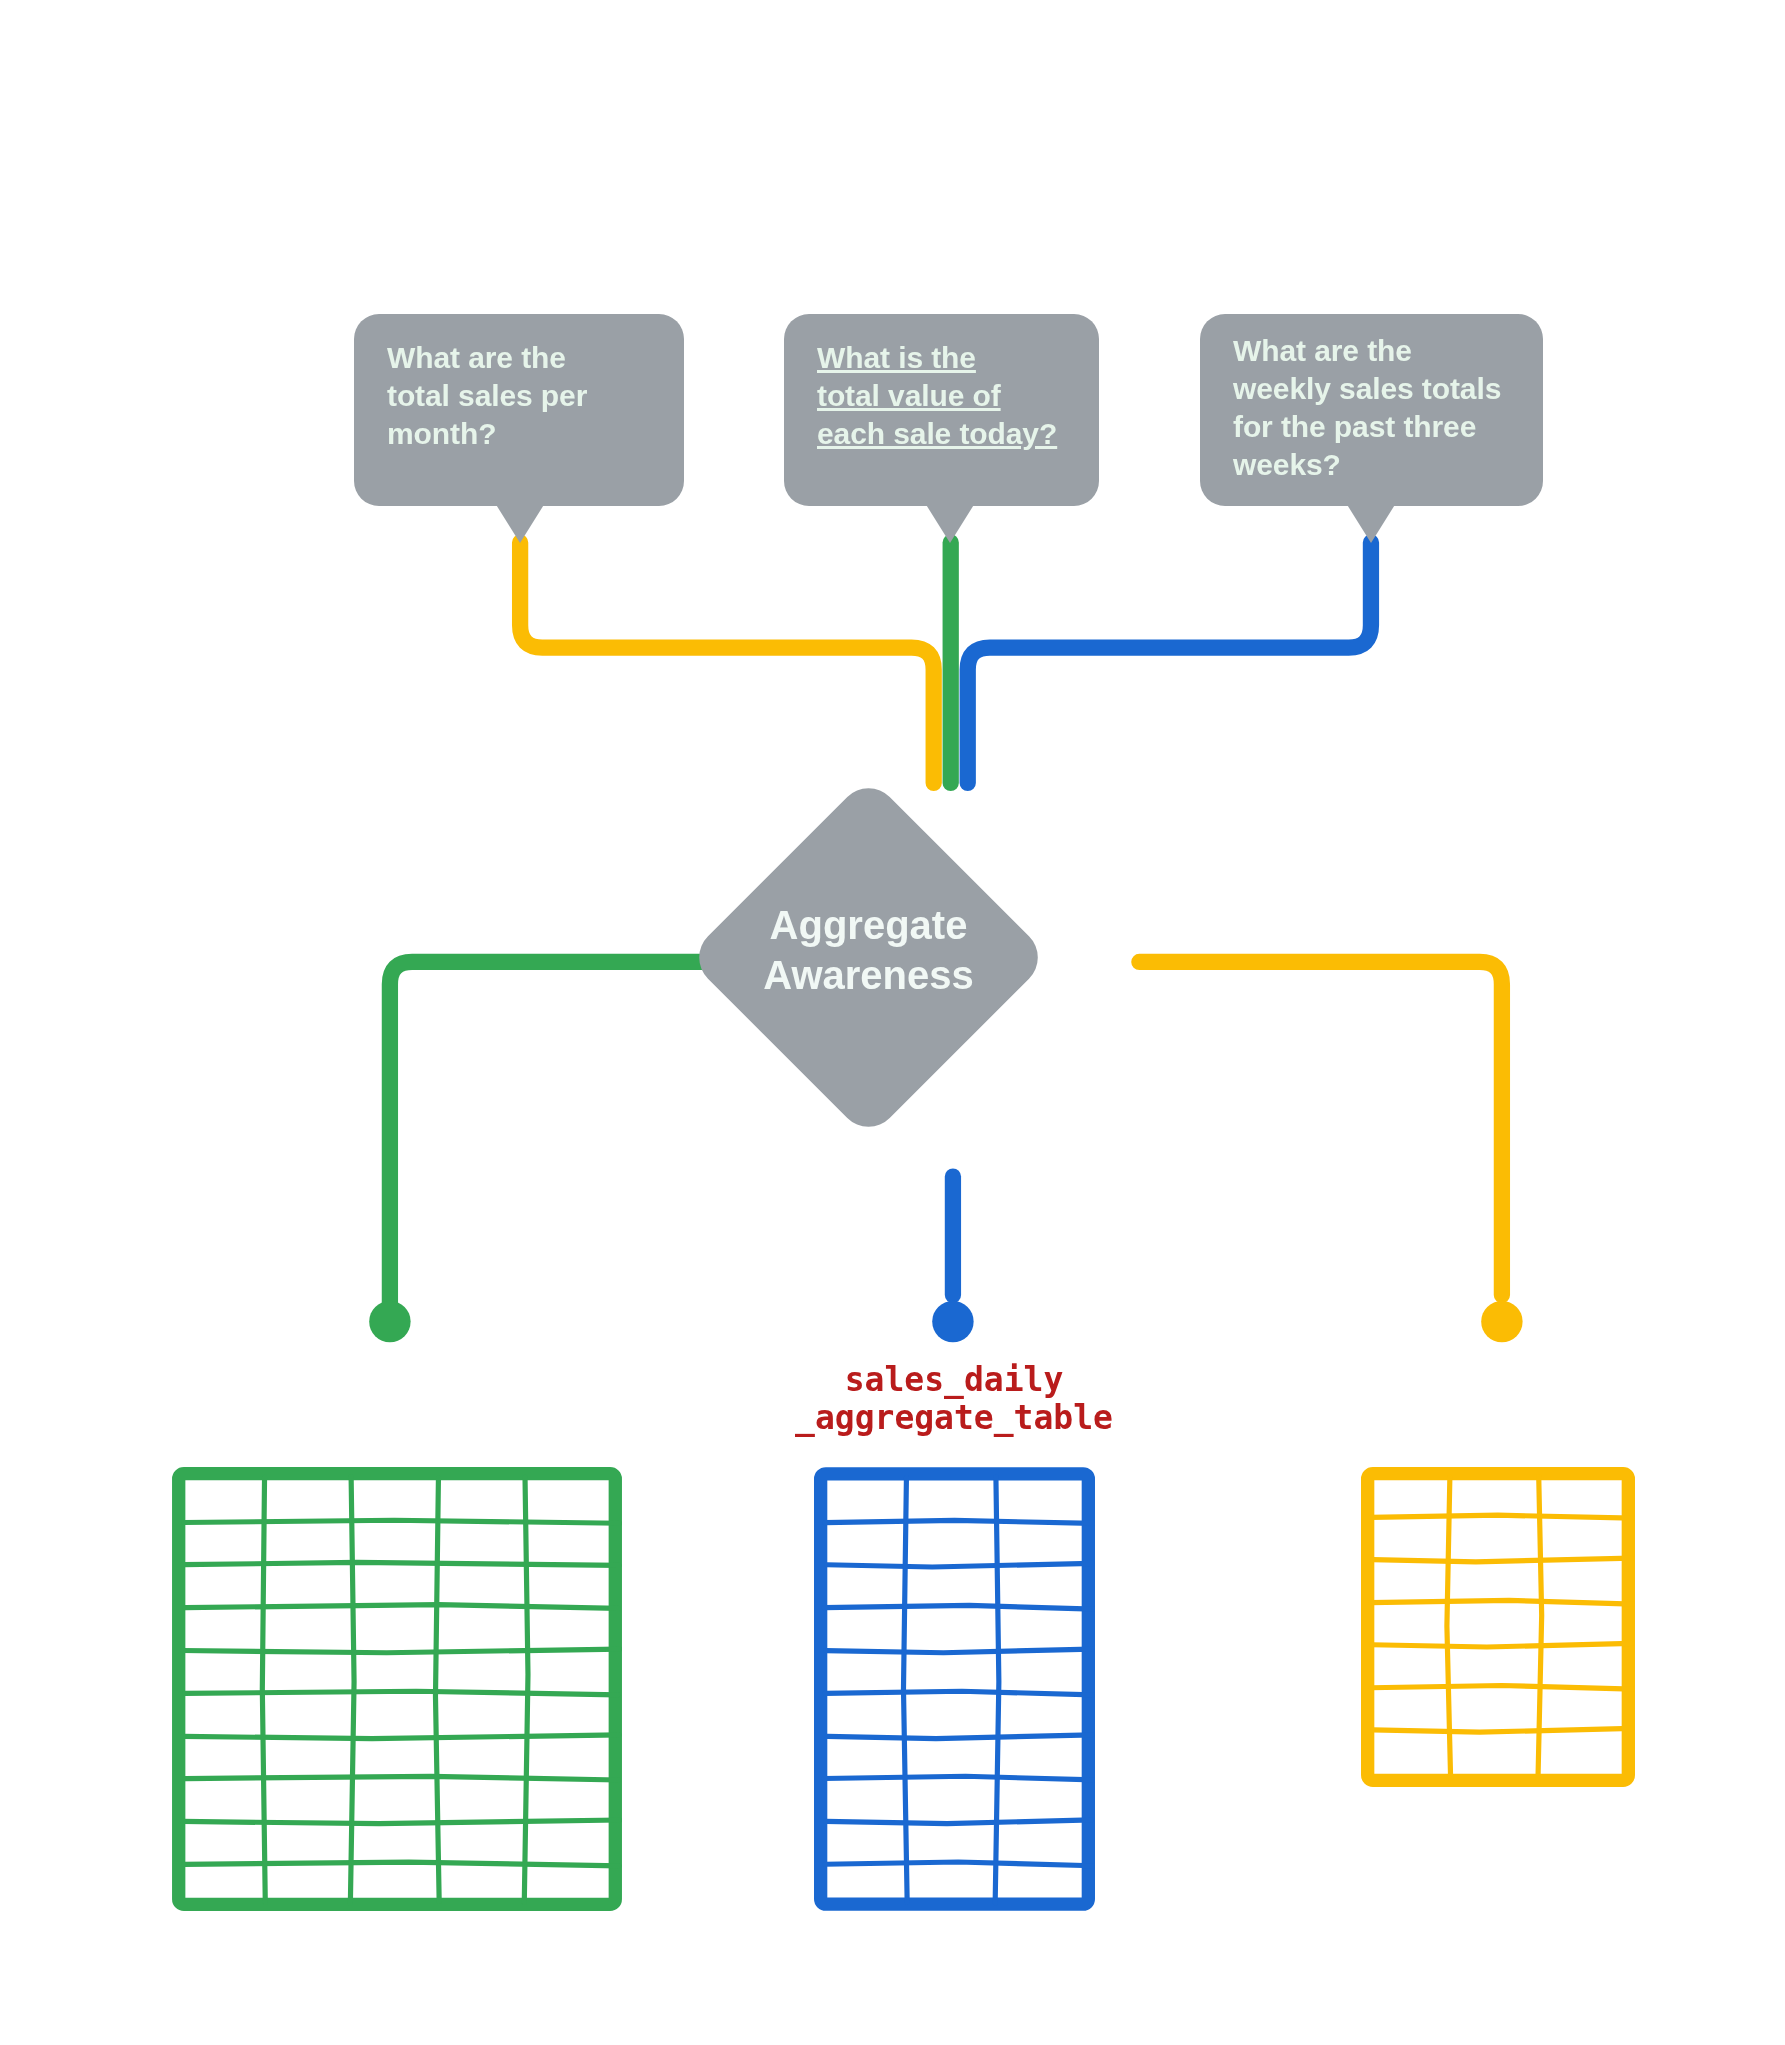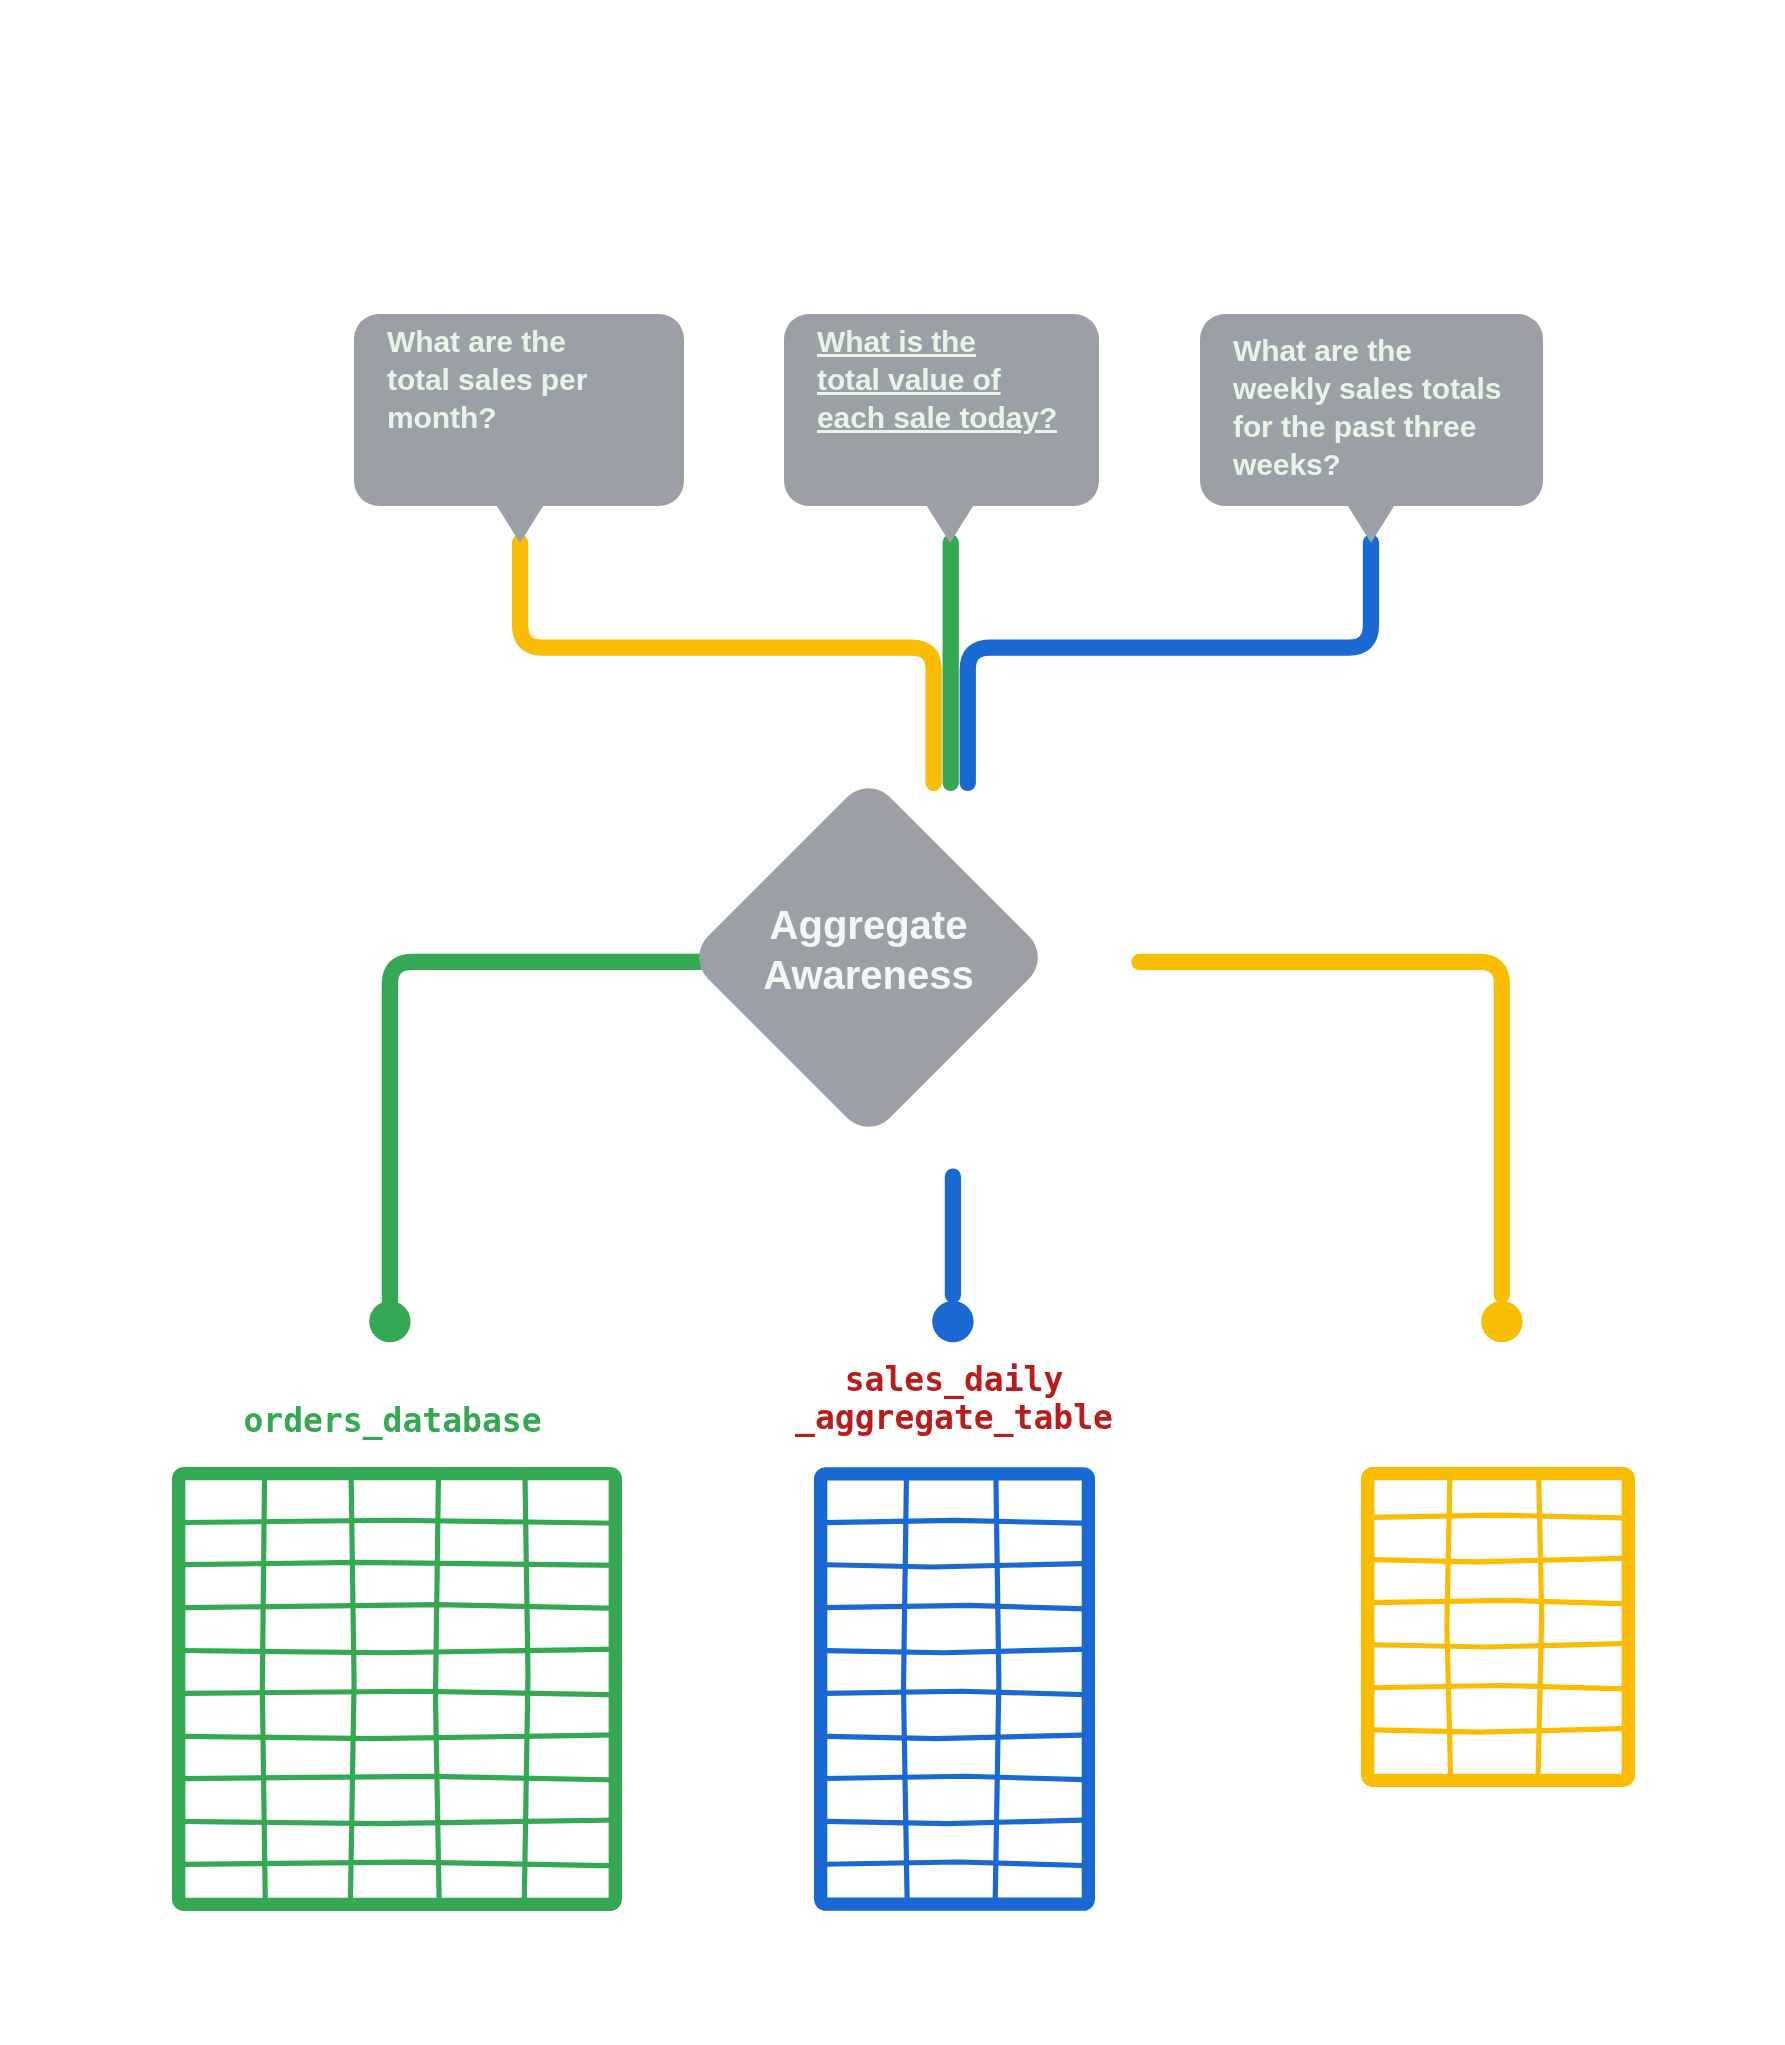--- a/index.html
+++ b/index.html
@@ -26,21 +26,21 @@
     width: 1786px;
     height: 2046px;
   }
 
   
   .bubble {
     position: absolute;
     background: #9aa0a6;
     border-radius: 25px;
     box-sizing: border-box;
-    padding: 9px 28px 25px 33px;
+    padding: 25px 28px 25px 33px;
     color: #e6f4ea;
     font-weight: bold;
     font-size: 30px;
     line-height: 1.27;
     letter-spacing: -0.1px;
   }
   .bubble .btext {
     display: block;
     white-space: pre-line;
   }
@@ -152,21 +152,20 @@
 weeks?</span>
   </div>
   <div class="bubble-tail" style="left:1346px; top:503px;"></div>
 
   <div id="diamond-wrap">
     <div id="diamond-shape"></div>
     <div id="diamond-label">Aggregate
 Awareness</div>
   </div>
 
-  <div class="tbl-caption" style="left:141px; top:1402px; width:503px; color:#34a853;">orders_database</div>
 
   <div class="tbl-caption" style="left:710px; top:1361px; width:488px; color:#b91c1c;">sales_daily
 _aggregate_table</div>
 
 
   <div class="sketch-table" style="left:172px; top:1467px; width:450px; height:444px;">
     <svg viewBox="0 0 608 600" xmlns="http://www.w3.org/2000/svg">
       <rect x="9" y="9" width="590" height="582" rx="7" fill="none" stroke="#34a853" stroke-width="18"></rect>
       <g stroke="#34a853" stroke-width="7" stroke-linecap="round" fill="none">
         <path d="M 16 75 L 300 72 L 605 76"></path>

